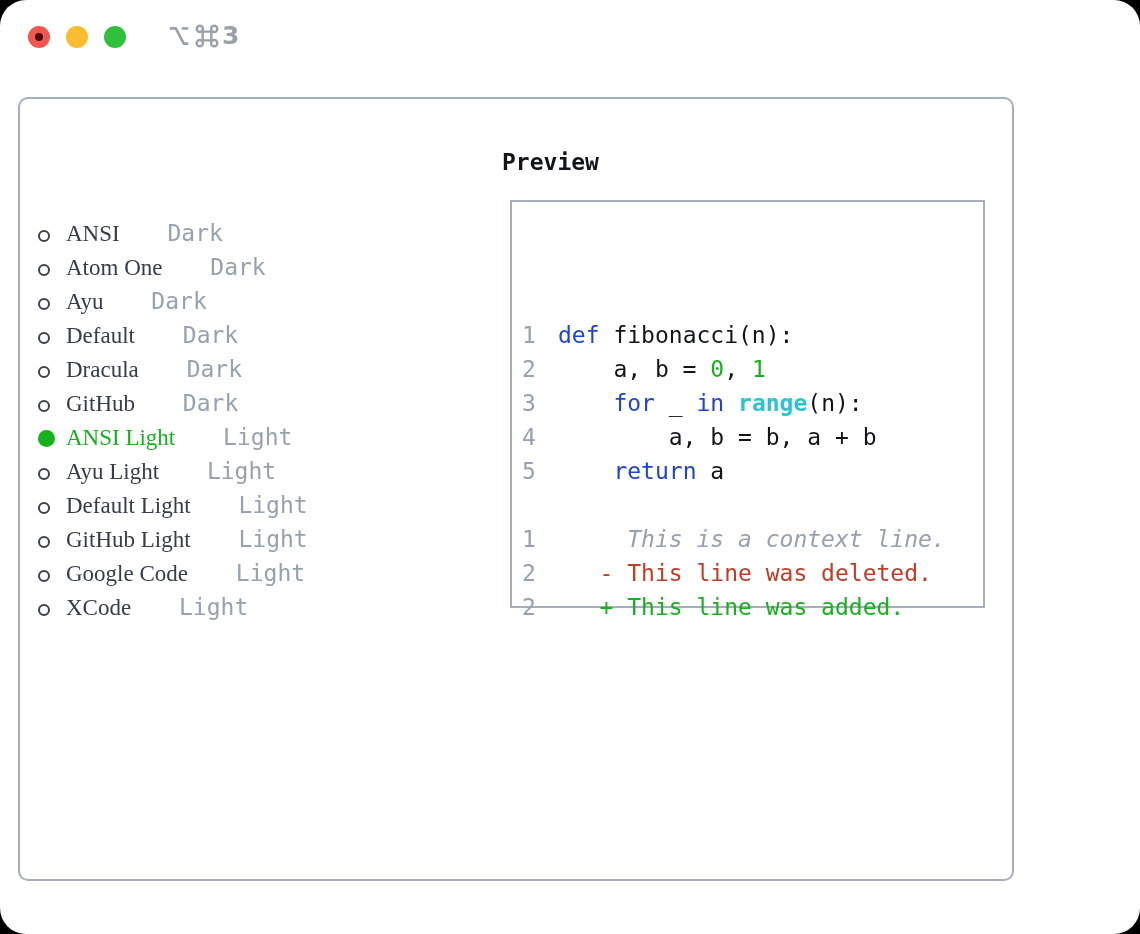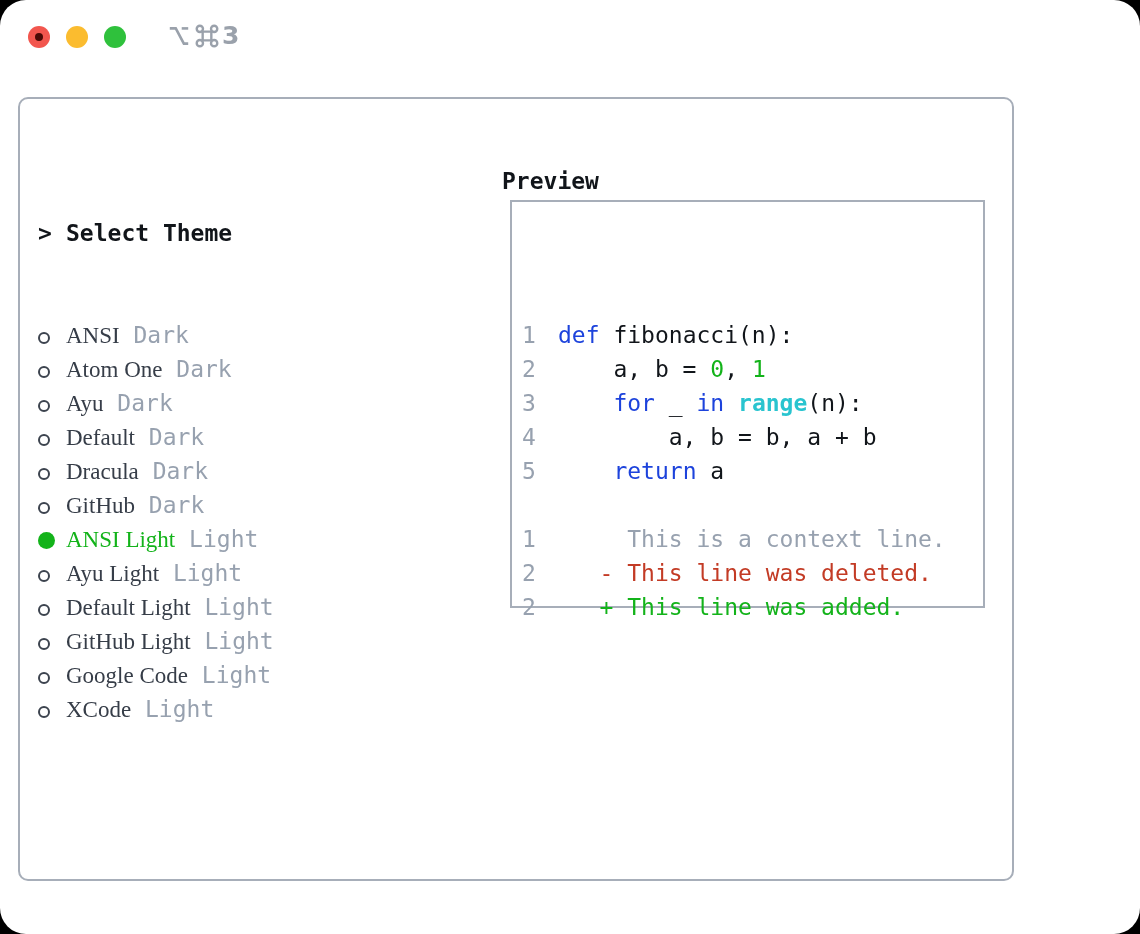--- a/index.html
+++ b/index.html
@@ -33,32 +33,32 @@
     border:2px solid var(--border);border-radius:10px;background:var(--bg);
     font-size:23px;line-height:34px;color:var(--list);}
   .theme-col{position:absolute;left:18px;top:49px;white-space:pre;}
   .row{height:34px;}
   .pre{display:inline-block;width:28px;}
   .hdr{font-weight:bold;color:var(--ink);}
   .bullet{display:inline-block;width:12px;height:12px;border:2px solid #3c434e;border-radius:50%;vertical-align:-1px;}
   .bullet.filled{width:17px;height:17px;border:none;background:var(--green);vertical-align:-2px;}
   .nm{color:var(--list);font-family:Liberation Serif, serif;}
   .nm.sel{color:var(--green);}
-  .variant{color:var(--muted);}
+  .variant{color:var(--muted);margin-left:34px;}
   .apply-section{margin-top:34px;}
   
-  .preview-title{position:absolute;left:482px;top:65px;font-weight:bold;color:var(--ink);}
+  .preview-title{position:absolute;left:482px;top:46px;font-weight:bold;color:var(--ink);}
   .pbox{position:absolute;left:490px;top:101px;width:475px;height:408px;
     border:2px solid var(--border);padding:48px 3px 0 10px;white-space:pre;color:var(--ink);}
   .ln{display:inline-block;width:36px;color:var(--muted);}
   .t-fg{color:var(--ink);}
   .t-kw{color:var(--blue);}
   .t-num{color:var(--green);}
   .t-builtin{color:var(--cyan);font-weight:bold;}
-  .t-ctx{color:var(--muted);}
+  .t-ctx{color:var(--muted);font-style:italic;}
   .t-del{color:var(--red);}
   .t-add{color:var(--green);text-align:center;}
 </style>
 </head>
 <body>
 
 <div class="window">
 
   <span class="light red">
       <span class="dot"></span>
@@ -77,21 +77,20 @@
       <circle cx="18.6" cy="5.4" r="2.9" fill="none" stroke="#9aa1ab" stroke-width="2.2"></circle>
       <circle cx="5.4" cy="18.6" r="2.9" fill="none" stroke="#9aa1ab" stroke-width="2.2"></circle>
       <circle cx="18.6" cy="18.6" r="2.9" fill="none" stroke="#9aa1ab" stroke-width="2.2"></circle>
     </svg>
     <span class="num">3</span>
   </div>
 
   <div class="panel">
 
     <div class="theme-col">
-      <div class="row"><span class="pre hdr">&gt;</span><span class="hdr">Select Theme</span></div>
       <div id="theme-rows"><div class="row"><span class="pre"><span class="bullet"></span></span><span class="nm">ANSI</span><span class="variant"> Dark</span></div><div class="row"><span class="pre"><span class="bullet"></span></span><span class="nm">Atom One</span><span class="variant"> Dark</span></div><div class="row"><span class="pre"><span class="bullet"></span></span><span class="nm">Ayu</span><span class="variant"> Dark</span></div><div class="row"><span class="pre"><span class="bullet"></span></span><span class="nm">Default</span><span class="variant"> Dark</span></div><div class="row"><span class="pre"><span class="bullet"></span></span><span class="nm">Dracula</span><span class="variant"> Dark</span></div><div class="row"><span class="pre"><span class="bullet"></span></span><span class="nm">GitHub</span><span class="variant"> Dark</span></div><div class="row"><span class="pre"><span class="bullet filled"></span></span><span class="nm sel">ANSI Light</span><span class="variant"> Light</span></div><div class="row"><span class="pre"><span class="bullet"></span></span><span class="nm">Ayu Light</span><span class="variant"> Light</span></div><div class="row"><span class="pre"><span class="bullet"></span></span><span class="nm">Default Light</span><span class="variant"> Light</span></div><div class="row"><span class="pre"><span class="bullet"></span></span><span class="nm">GitHub Light</span><span class="variant"> Light</span></div><div class="row"><span class="pre"><span class="bullet"></span></span><span class="nm">Google Code</span><span class="variant"> Light</span></div><div class="row"><span class="pre"><span class="bullet"></span></span><span class="nm">XCode</span><span class="variant"> Light</span></div></div>
 
       <div class="apply-section">
         <div class="row"><span class="pre"></span></div>
         
       </div>
 
       
     </div>
 

